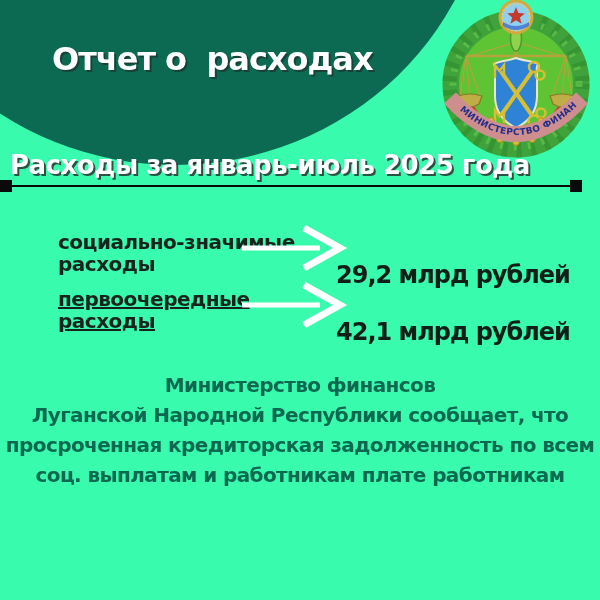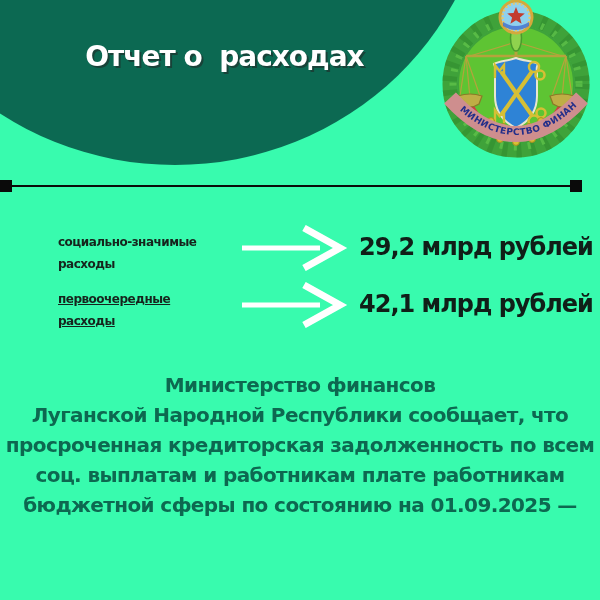--- a/index.html
+++ b/index.html
@@ -4,45 +4,45 @@
 <style>
   html,body{margin:0;padding:0;}
   body{font-family:"DejaVu Sans","Liberation Sans",sans-serif;}
   .canvas{position:relative;width:600px;height:600px;background:#38fbae;overflow:hidden;}
 
   
   .header-shape{position:absolute;left:-140px;top:-445px;width:630px;height:610px;
     background:#0c6952;border-radius:50%;}
 
   .poster-title{position:absolute;left:52px;top:40px;width:345px;margin:0;
-    text-align:center;color:#ffffff;font-size:28px;font-weight:bold;letter-spacing:-1px;
+    text-align:left;color:#ffffff;font-size:32px;font-weight:bold;letter-spacing:-1px;
     white-space:pre;text-shadow:2px 2px 0 rgba(35,35,35,.55);}
 
   
   .emblem{position:absolute;left:436px;top:0px;width:160px;height:160px;}
 
   
   .section-heading{position:absolute;left:10px;top:150px;margin:0;color:#ffffff;
     font-size:26px;font-weight:bold;letter-spacing:-0.5px;white-space:pre;
     text-shadow:2px 2px 0 rgba(40,40,40,.8);}
   .rule-line{position:absolute;left:6px;top:185px;width:570px;height:2px;background:#0a0a0a;}
   .rule-cap{position:absolute;width:12px;height:12px;background:#0a0a0a;top:180px;}
   .rule-cap.left{left:0px;}
   .rule-cap.right{left:570px;}
 
   
-  .exp-label{position:absolute;left:58px;color:#16241d;font-size:12px;font-weight:bold;
+  .exp-label{position:absolute;left:58px;color:#16241d;font-size:20px;font-weight:bold;
     letter-spacing:-0.5px;line-height:22px;}
   .exp-label.row1{top:231px;}
   .exp-label.row2{top:288px;text-decoration:underline;}
   .exp-arrow{position:absolute;width:108px;height:46px;}
   .exp-arrow.row1{left:240px;top:225px;}
   .exp-arrow.row2{left:240px;top:282px;}
-  .exp-value{position:absolute;left:359px;color:#101f18;font-size:24px;font-weight:bold;
-    letter-spacing:-1px;}
+  .exp-value{position:absolute;left:336px;color:#101f18;font-size:24px;font-weight:bold;
+    letter-spacing:-1px;margin-top:28px;}
   .exp-value.row1{top:233px;}
   .exp-value.row2{top:290px;}
 
   
   .announcement{position:absolute;left:0px;top:370px;width:600px;text-align:center;
     color:#0d6850;font-size:20px;font-weight:bold;letter-spacing:-0.6px;line-height:30px;}
   .announcement .line{display:block;}
 </style>
 </head>
 <body>
@@ -122,20 +122,21 @@
     </g>
 
     <g>
       <ellipse cx="80" cy="17" rx="16" ry="16" fill="#8fd0ee" stroke="#d4a93c" stroke-width="3"></ellipse>
       <circle cx="80" cy="17" r="13.5" fill="none" stroke="#e8c868" stroke-width="2" stroke-dasharray="2 2"></circle>
       <path d="M67,22 Q80,30 93,22 L93,26 Q80,34 67,26 Z" fill="#3f6fd1" opacity="0.8"></path>
       <path d="M80,7 L82.4,13 L88.8,13.4 L83.9,17.5 L85.6,23.7 L80,20.2 L74.4,23.7 L76.1,17.5 L71.2,13.4 L77.6,13 Z" fill="#c23b2e"></path>
     </g>
   </svg>
 
+  <h2 class="section-heading">Расходы за январь-июль 2025 года</h2>
   <div class="rule-line"></div>
   <div class="rule-cap left"></div>
   <div class="rule-cap right"></div>
 
   <div class="exp-label row1">
     <span class="line" style="display:block">социально-значимые</span>
     <span class="line" style="display:block">расходы</span>
   </div>
   <svg class="exp-arrow row1" viewBox="0 0 108 46">
     <line x1="2" y1="23" x2="80" y2="23" stroke="#ffffff" stroke-width="5"></line>
@@ -151,16 +152,15 @@
     <line x1="2" y1="23" x2="80" y2="23" stroke="#ffffff" stroke-width="5"></line>
     <polyline points="64,3 100,23 64,43" fill="none" stroke="#ffffff" stroke-width="7"></polyline>
   </svg>
   <div class="exp-value row2">42,1 млрд рублей</div>
 
   <div class="announcement">
     <span class="line">Министерство финансов</span>
     <span class="line">Луганской Народной Республики сообщает, что</span>
     <span class="line">просроченная кредиторская задолженность по всем</span>
     <span class="line">соц. выплатам и работникам плате работникам</span>
-    <span class="line">бюджетной сферы по состоянию на 01.09.2025 —</span>
   </div>
 
 </div>
 
 </body></html>

